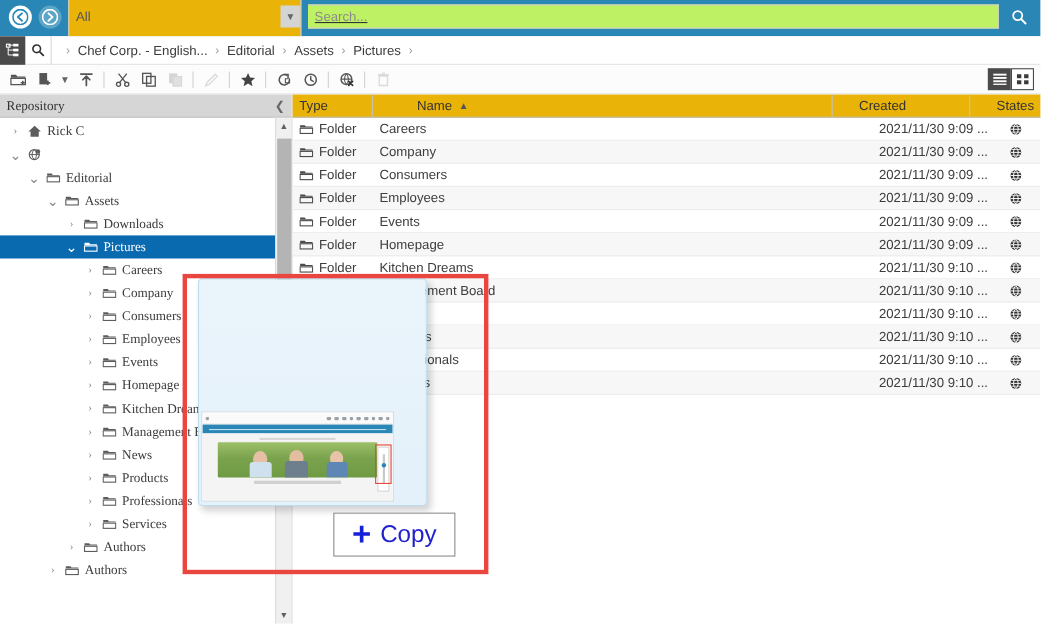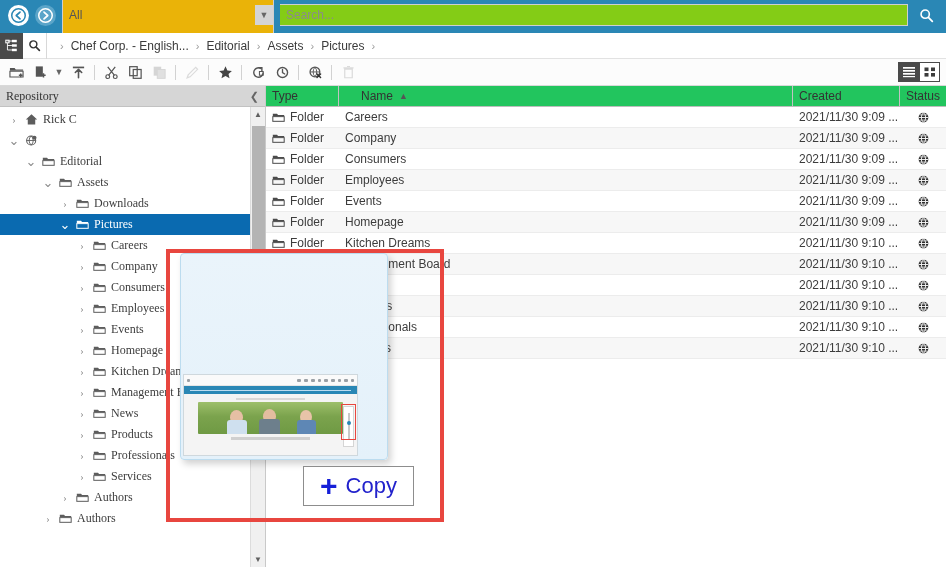--- a/index.html
+++ b/index.html
@@ -69,23 +69,23 @@
   .scopebox .scope-val {
     flex: 1; padding-left: 6px; color: #555; font-size: 12px;
     white-space: nowrap; overflow: hidden;
   }
   .scopebox .scope-caret {
     width: 18px; height: 20px; background: #d4d4d4;
     display: flex; align-items: center; justify-content: center;
     color: #666; font-size: 9px;
   }
   .searchbox {
-    flex: 1; height: 22px; background: #84cc16;
+    flex: 1; height: 22px; background: #bef264;
     display: flex; align-items: center;
-    border: 1px solid #cfcfcf; border-left: none;
+    border: 1px solid #cfcfcf; border-left: none; text-decoration: underline;
   }
   .searchbox input {
     flex: 1; border: none; outline: none; height: 18px;
     font-family: "Liberation Sans", sans-serif; font-size: 12px;
     padding-left: 6px; color: #444; background: transparent;
   }
   .searchbox input::placeholder { color: #8b8b8b; }
   .search-go {
     width: 24px; display: flex; align-items: center; justify-content: center;
     color: #fff; cursor: pointer; flex: 0 0 auto;
@@ -177,23 +177,23 @@
     border-left: 1px solid #dcdcdc;
     display: flex; flex-direction: column; align-items: center;
   }
   .sb-arrow { width:15px; height:15px; display:flex;align-items:center;justify-content:center; color:#606060; font-size:8px; cursor:pointer;}
   .sb-track { flex:1; width: 15px; position: relative; }
   .sb-thumb { position:absolute; left:1px; width:13px; background:#b4b4b4; cursor:pointer;}
 
   
   .content { flex: 1; display: flex; flex-direction: column; min-width: 0; background:#fff; }
   .grid-head {
-    height: 21px; display: flex; background: #22c55e;
+    height: 21px; display: flex; background: #eab308;
     border-bottom: 1px solid #bdbdbd; flex: 0 0 auto;
-    font-size: 12px; color: #333;
+    font-size: 12px; color: #333; gap: 18px;
   }
   .gh {
     display:flex; align-items:center; padding: 0 6px;
     border-right: 1px solid #c2c2c2; cursor: pointer; white-space: nowrap;
   }
   .gh .sortmark { margin-left: 6px; font-size: 9px; color:#555; }
   .gh-type { width: 73px; flex: 0 0 73px; }
   .gh-name { flex: 1; min-width: 0; margin-left: 16px; }
   .gh-created { width: 107px; flex: 0 0 107px; text-align: right; }
   .gh-status { width: 46px; flex: 0 0 46px; border-right:none; }
@@ -657,21 +657,21 @@
           <span>Type</span>
         </div>
         <div class="gh gh-name">
           <span>Name</span>
           <span class="sortmark">▲</span>
         </div>
         <div class="gh gh-created">
           <span>Created</span>
         </div>
         <div class="gh gh-status">
-          <span>Status</span>
+          <span>States</span>
         </div>
       </div>
       <div class="grid-body" id="grid-body">
           <div class="grow">
             <div class="gc gc-type">
               <span style="display: flex;">
                 <svg width="13" height="13" viewBox="0 0 16 16" aria-hidden="true">
                   <path d="M1 3.4 h5.2 l1.2 1.5 H15 v1.1 H1 z" fill="#4b4b4b"></path>
                   <rect x="1" y="6.9" width="14" height="5.8" fill="none" stroke="#4b4b4b" stroke-width="1.25"></rect>
                 </svg>

